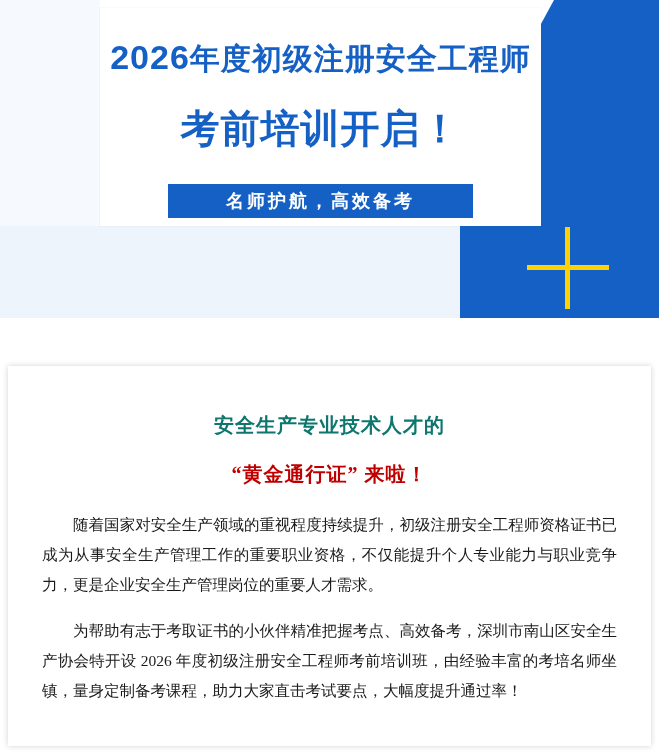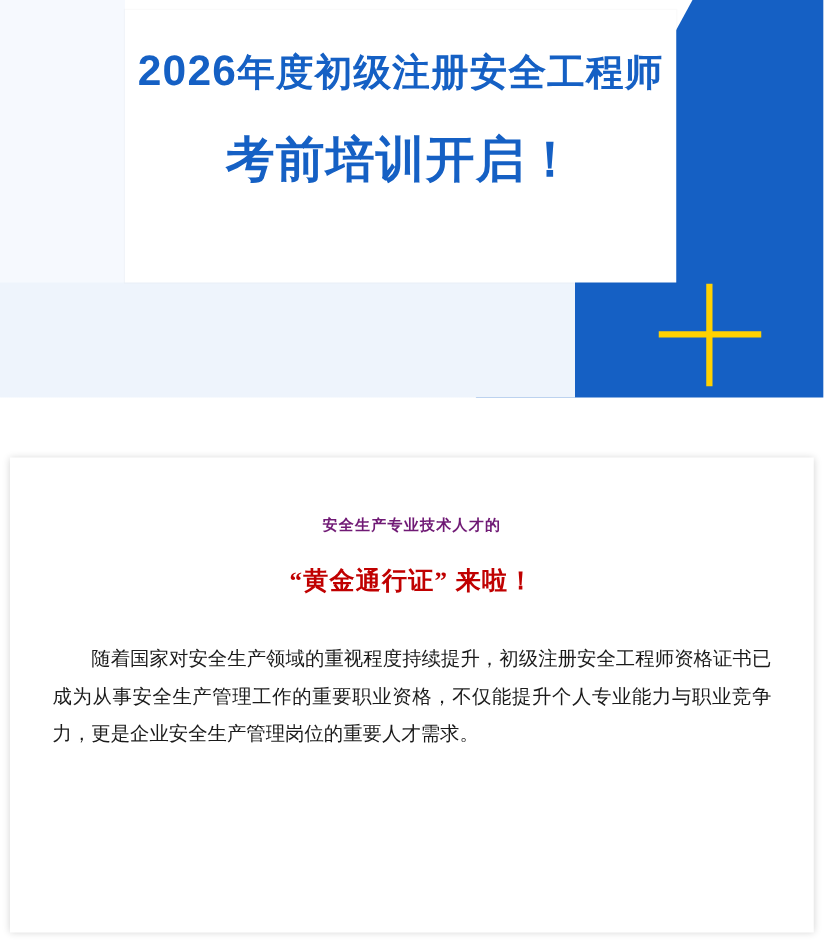--- a/index.html
+++ b/index.html
@@ -137,37 +137,37 @@
     top: 366px;
     width: 643px;
     height: 380px;
     background: #ffffff;
     box-shadow: 0 0 6px rgba(0,0,0,0.18);
     box-sizing: border-box;
     padding: 46px 34px 0 34px;
   }
   .subtitle {
     text-align: center;
-    color: #701a75;
-    font-weight: bold;
-    font-size: 12px;
+    color: #0f766e;
+    font-weight: bold;
+    font-size: 20px;
     letter-spacing: 1px;
     font-family: "Liberation Serif", serif;
   }
   .subtitle-2 {
     text-align: center;
     color: #c00000;
     font-weight: bold;
     font-size: 20px;
     letter-spacing: 1px;
     margin-top: 22px;
     font-family: "Liberation Serif", serif;
   }
   .para {
-    margin-top: 35px;
+    margin-top: 22px;
     font-size: 15.5px;
     line-height: 30px;
     color: #1a1a1a;
     text-align: justify;
     text-indent: 2em;
     font-family: "Liberation Serif", serif;
   }
   .para + .para {
     margin-top: 0;
   }
@@ -185,22 +185,24 @@
     <div class="plus">
       <div class="bar-h"></div>
       <div class="bar-v"></div>
     </div>
 
     <div class="banner-card">
       <div class="headline-1">
         <span class="year">2026</span><span>年度初级注册安全工程师</span>
       </div>
       <div class="headline-2">考前培训开启！</div>
+      <div class="cta-ribbon">名师护航，高效备考</div>
     </div>
   </div>
 
   <div class="article">
     <div class="subtitle">安全生产专业技术人才的</div>
     <div class="subtitle-2">“黄金通行证” 来啦！</div>
     <p class="para">随着国家对安全生产领域的重视程度持续提升，初级注册安全工程师资格证书已成为从事安全生产管理工作的重要职业资格，不仅能提升个人专业能力与职业竞争力，更是企业安全生产管理岗位的重要人才需求。</p>
+    <p class="para">为帮助有志于考取证书的小伙伴精准把握考点、高效备考，深圳市南山区安全生产协会特开设 2026 年度初级注册安全工程师考前培训班，由经验丰富的考培名师坐镇，量身定制备考课程，助力大家直击考试要点，大幅度提升通过率！</p>
   </div>
 
 </div>
 
 </body></html>

